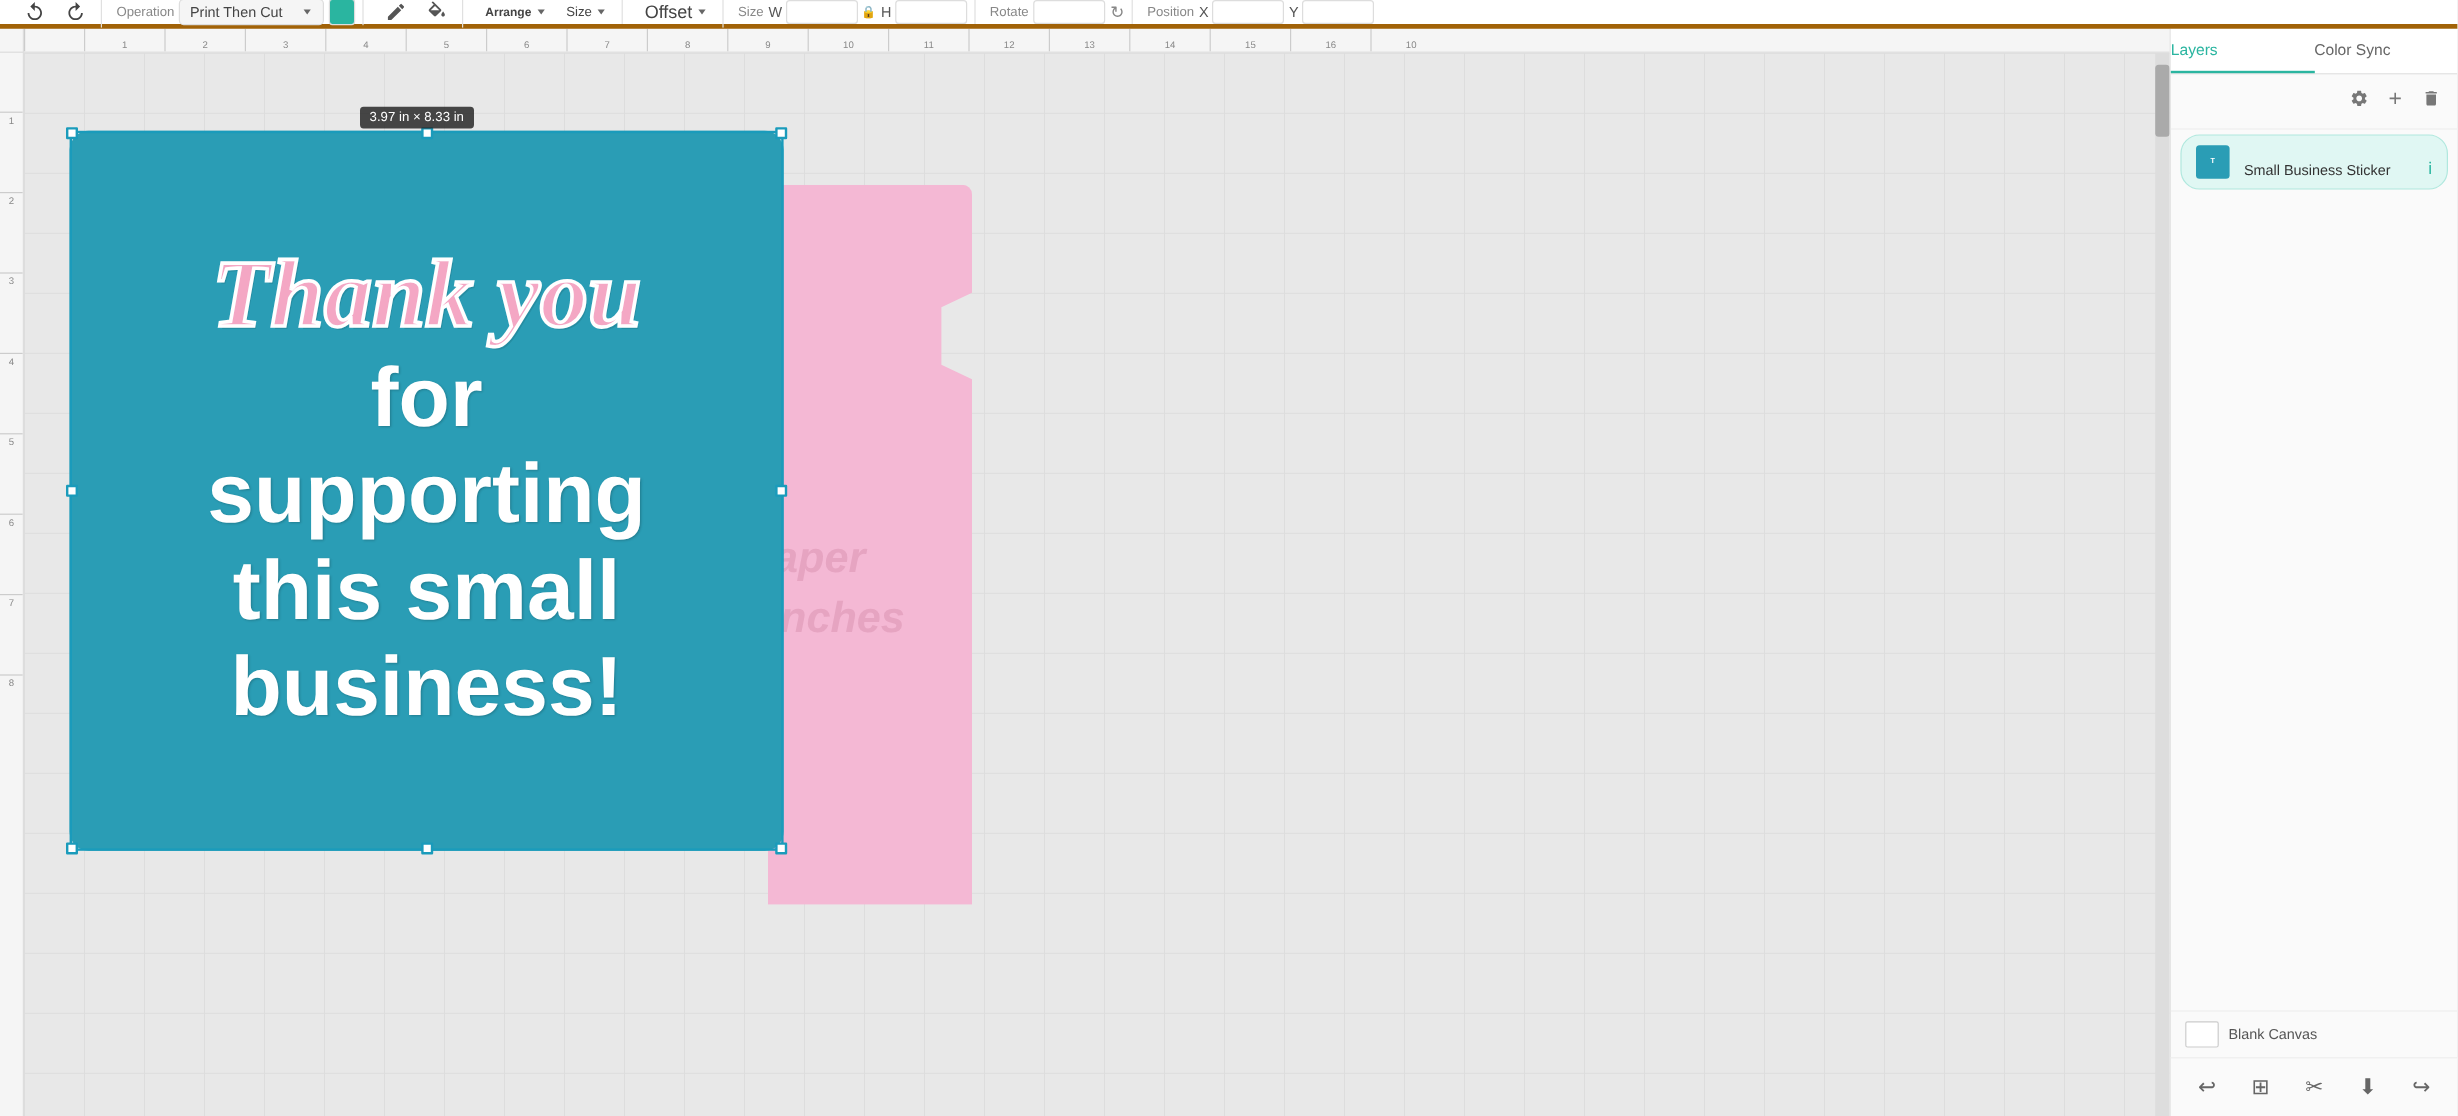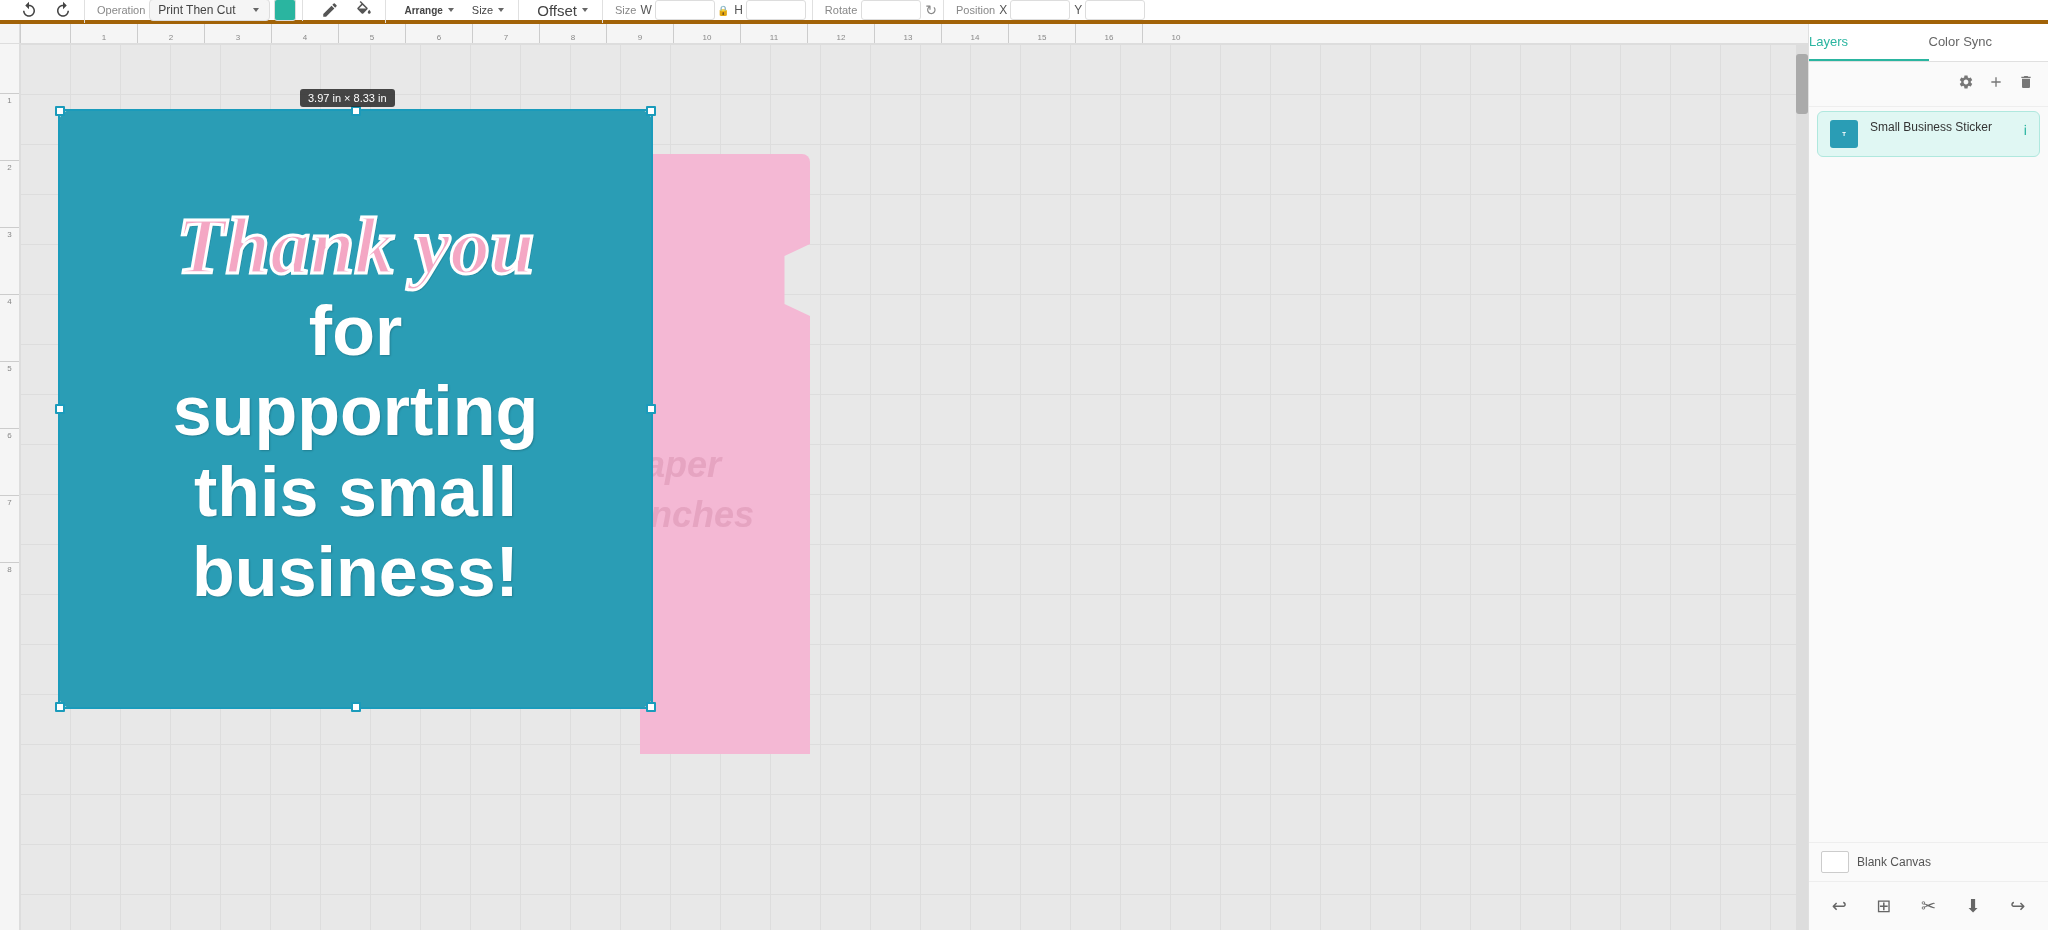--- a/index.html
+++ b/index.html
@@ -333,24 +333,24 @@
       cursor: pointer;
       padding: 4px;
       border-radius: 3px;
       color: #666;
       font-size: 16px;
     }
 
     
     .layer-item {
       display: flex;
-      align-items: flex-start;
+      align-items: flex-end;
       padding: 8px 12px;
       cursor: pointer;
-      border-radius: 6px;
+      border-radius: 16px;
       margin: 4px 8px;
       gap: 12px;
     }
     .layer-item.active {
       background: #e0f7f3;
       border: 1px solid #b0e8de;
     }
     .layer-thumb {
       width: 28px;
       height: 28px;

